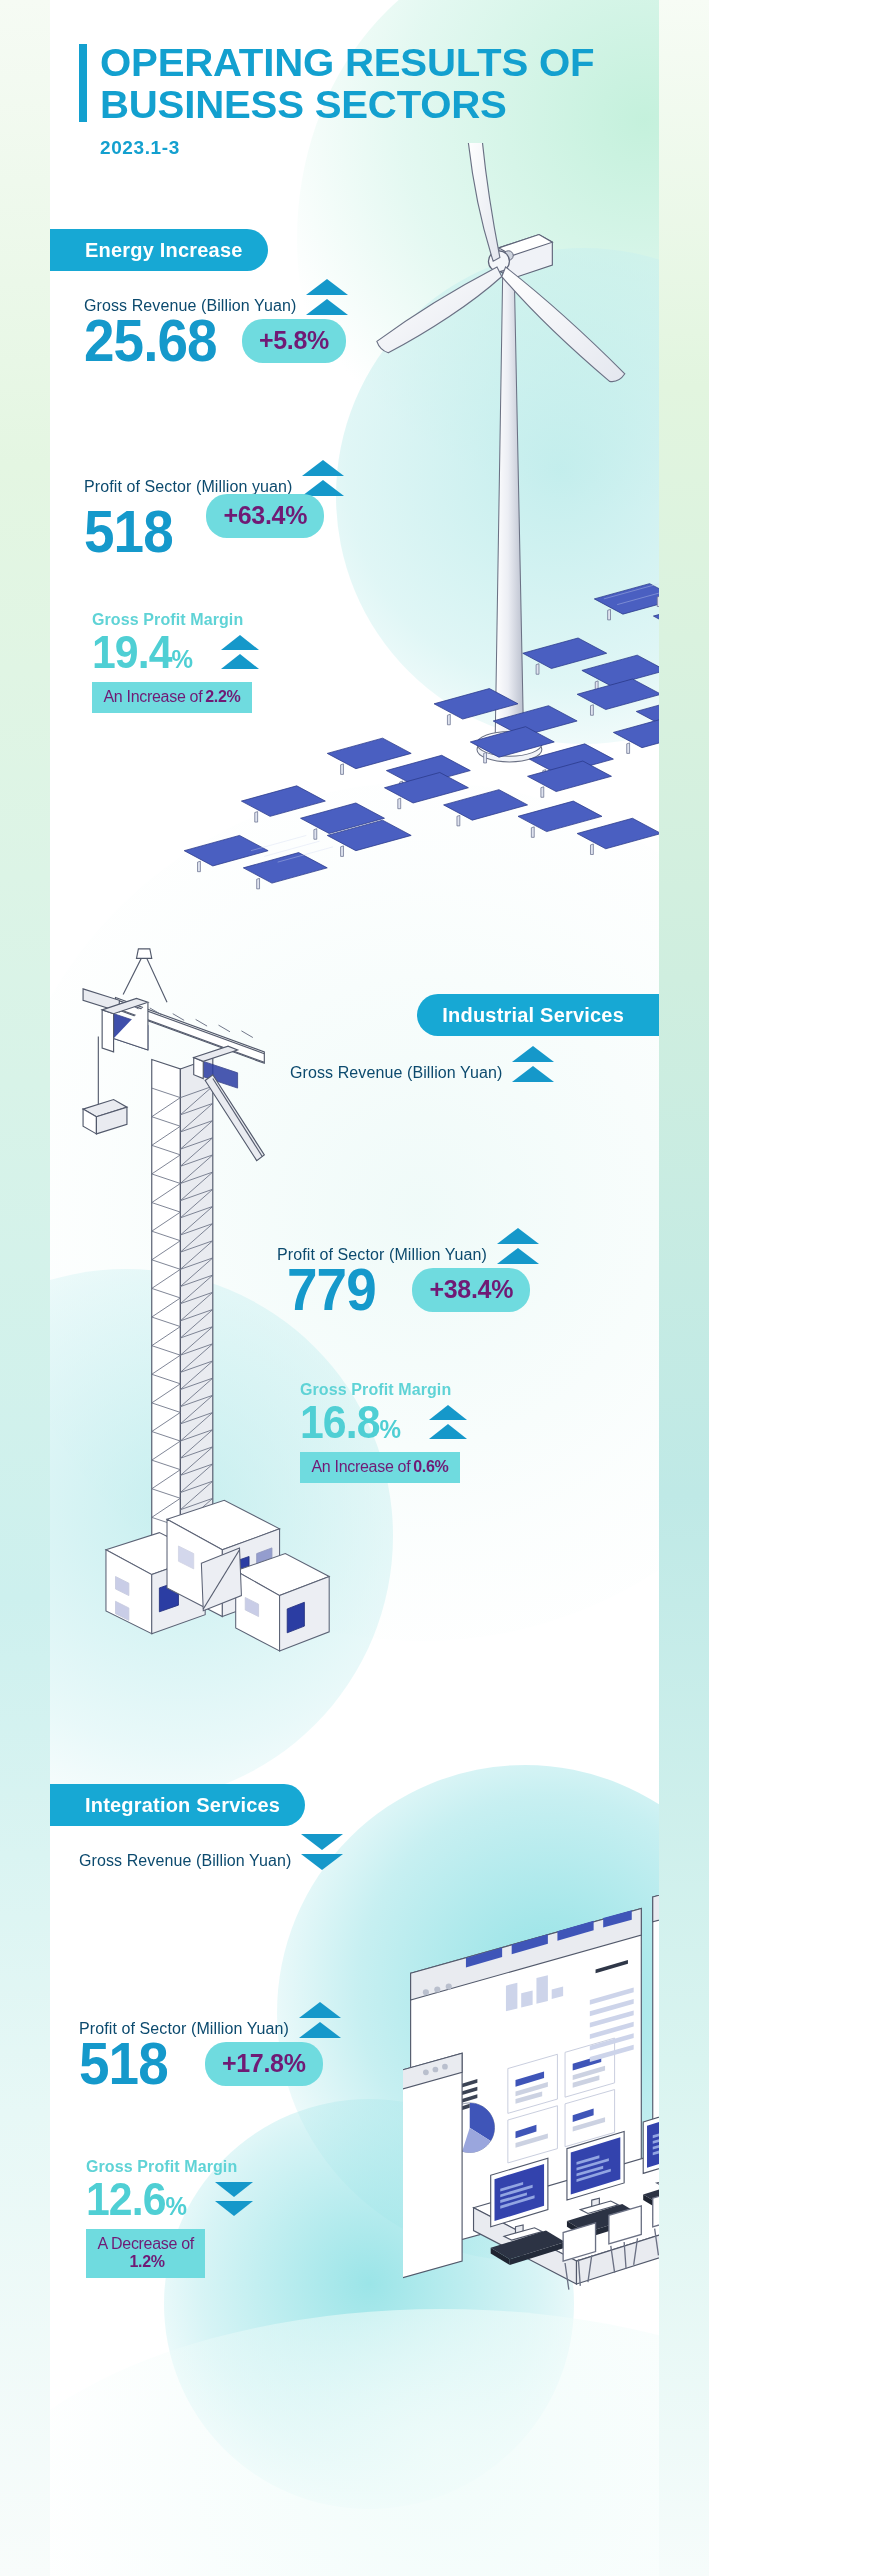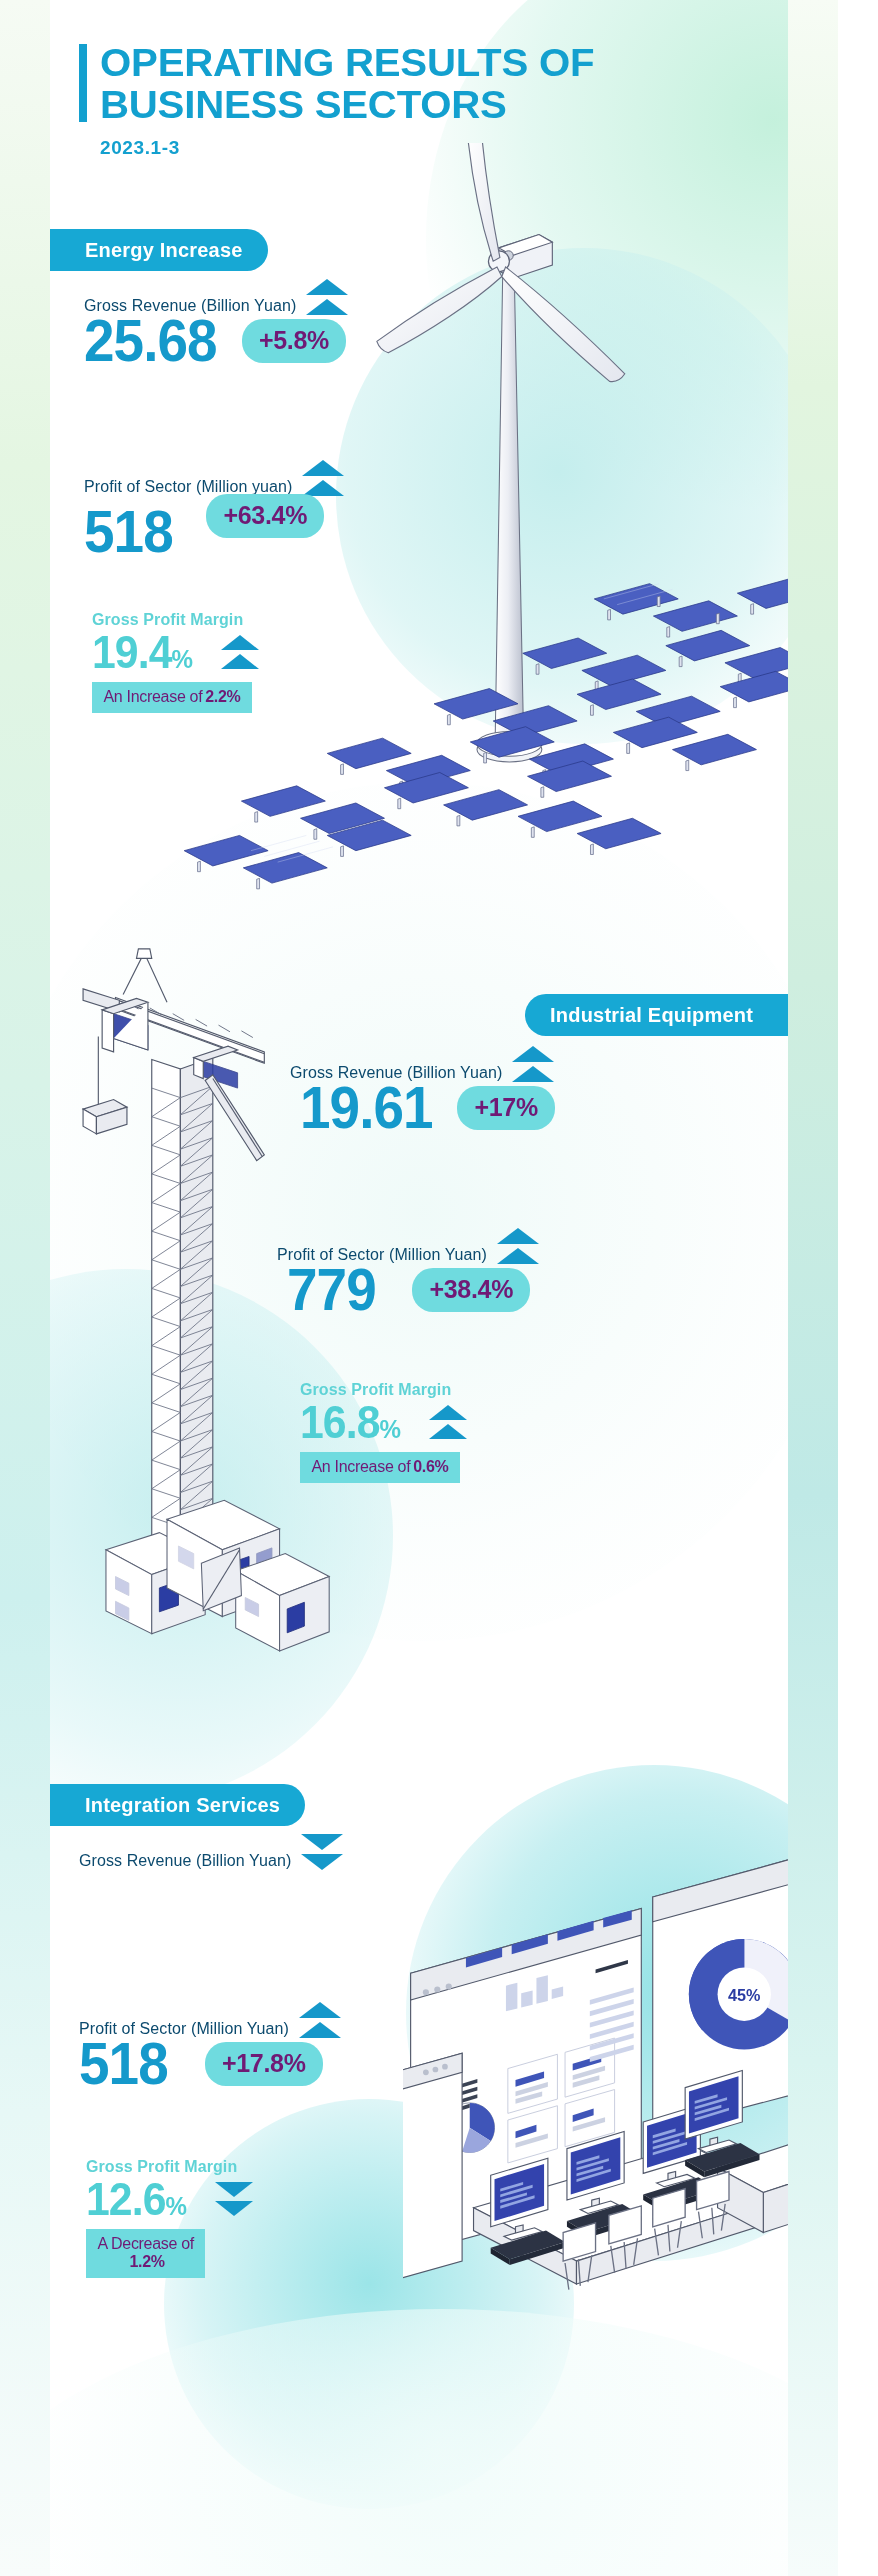--- a/index.html
+++ b/index.html
@@ -6,21 +6,21 @@
   html, body { width:879px; }
   body {
     font-family: "Liberation Sans", sans-serif;
     background:#ffffff;
     width:879px; height:2576px;
     position:relative; overflow:hidden;
   }
 
   
   #page {
-    position:relative; width:838px; height:2576px;
+    position:relative; width:709px; height:2576px;
     background:#ffffff; overflow:hidden;
   }
 
   
   .edge-strip {
     position:absolute; top:0; bottom:0; width:50px; z-index:1;
   }
   .edge-strip.left  { left:0;  background:linear-gradient(180deg,#f6fbf4 0%,#e4f6e2 18%,#d8f3e8 42%,#cdf0ee 62%,#e7f8f6 82%,#f8fcfb 100%); }
   .edge-strip.right { right:0; background:linear-gradient(180deg,#f7fcf5 0%,#e2f5df 15%,#cfeedf 38%,#bfe9e6 58%,#d9f4f0 80%,#f6fcfb 100%); }
 
@@ -485,34 +485,30 @@
         </g>
 
         <g transform="translate(148,648)">
           <path class="bld-g" d="M0 0 L40 -16 L42 34 L2 50 Z"></path>
           <path class="ln" d="M2 48 L40 -14"></path>
         </g>
       </svg>
     </div>
 
     <div class="pill-bar pill-right" style="top:994px;">
-      <span>Industrial Equipment</span>
+      <span>Industrial Services</span>
     </div>
 
     <div class="metric" style="left:240px; top:1046px;">
       <div class="metric-label-row">
         <div class="metric-label">Gross Revenue (Billion Yuan)</div>
         <div class="arrows">
           <div class="tri up"></div>
             <div class="tri up"></div>
         </div>
-      </div>
-      <div class="metric-value-row" style="justify-content:flex-start; margin-left:9.5px;">
-        <div class="metric-value">19.61</div>
-        <div class="chip" style="margin-bottom:5.7px;">+17%</div>
       </div>
     </div>
 
     <div class="metric" style="left:227px; top:1228px;">
       <div class="metric-label-row">
         <div class="metric-label">Profit of Sector (Million Yuan)</div>
         <div class="arrows">
           <div class="tri up"></div>
             <div class="tri up"></div>
         </div>

